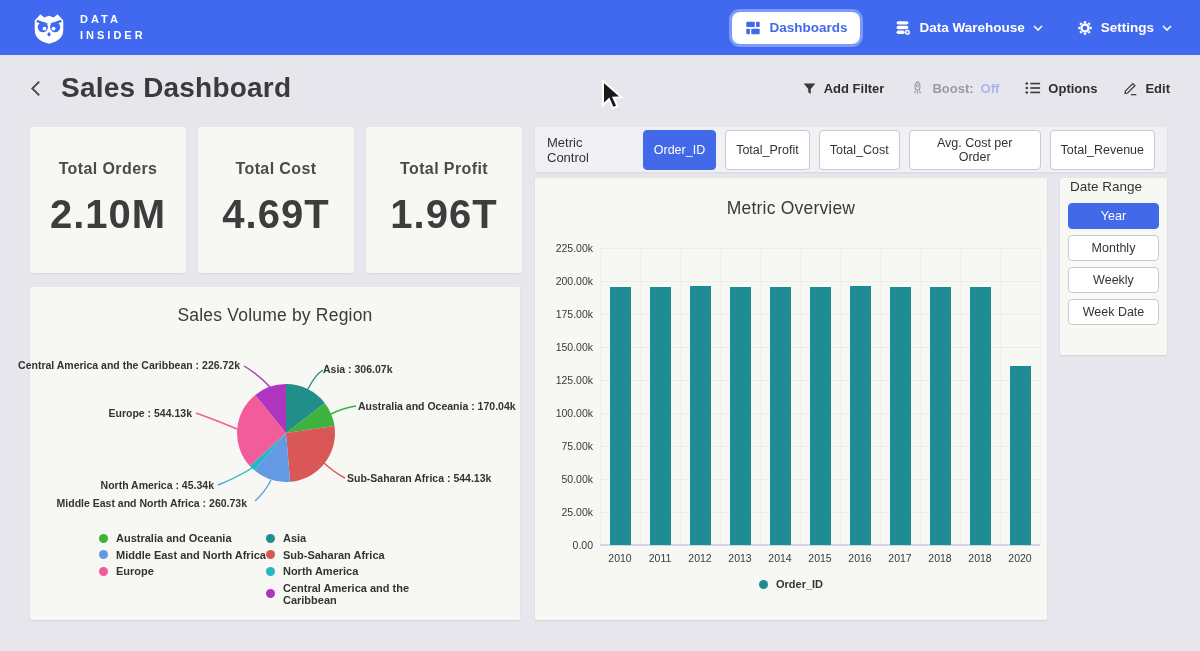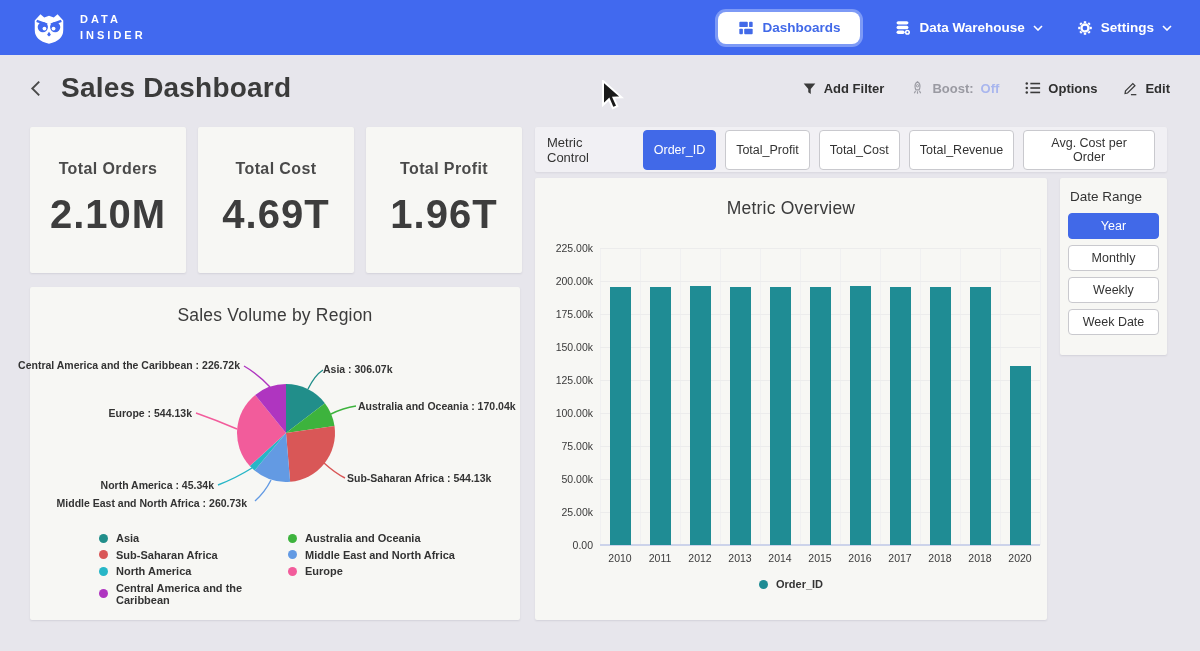--- a/index.html
+++ b/index.html
@@ -8,21 +8,21 @@
   .stage { position:relative; width:1200px; height:651px; overflow:hidden; background:#e7e6ec; }
 
   
   .topbar { position:absolute; left:0; top:0; width:1200px; height:55px;
     background:var(--navbar,#4169ef); display:flex; align-items:center; justify-content:space-between;
     padding:0 28px 0 30px; }
   .brand { display:flex; align-items:center; gap:12px; }
   .brand-text { color:#fff; font-size:11px; font-weight:bold; letter-spacing:3px; line-height:1.45; }
   .nav-right { display:flex; align-items:center; gap:34px; }
   .nav-pill { display:flex; align-items:center; gap:8px; background:#fff; border:none;
-    border-radius:8px; padding:8px 20px; color:var(--accent,#4169e8); font-size:13.5px; font-weight:bold;
+    border-radius:8px; padding:8px 13px; color:var(--accent,#4169e8); font-size:13.5px; font-weight:bold;
     box-shadow:0 0 0 3px rgba(200,214,255,.45); cursor:pointer; font-family:inherit; }
   .nav-item { display:flex; align-items:center; gap:8px; color:#fff; font-size:13.5px; font-weight:bold; cursor:pointer; }
 
   
   .page-header { position:absolute; left:0; top:55px; width:1200px; height:66px;
     display:flex; align-items:center; justify-content:space-between; padding:0 30px; }
   .header-left { display:flex; align-items:center; gap:20px; }
   .page-title { font-size:28px; font-weight:bold; color:#3b3b3b; letter-spacing:.2px; }
   .header-actions { display:flex; align-items:center; gap:26px; }
   .action { display:flex; align-items:center; gap:7px; font-size:13px; font-weight:bold; color:#2f2f2f; cursor:pointer; }
@@ -64,21 +64,21 @@
   .vline { position:absolute; top:0; bottom:0; width:1px; background:#f0f0f1; }
   .x-axis { position:absolute; left:0; right:0; bottom:-1px; height:2px; background:#ccd3ea; }
   .bars { position:absolute; left:0; top:0; width:100%; height:100%; display:flex;
     align-items:flex-end; justify-content:space-around; }
   .bar { width:21px; background:var(--bar,#1f8c94); cursor:pointer; }
   .x-labels { position:absolute; left:65px; top:374px; width:440px; display:flex; justify-content:space-around; }
   .x-label { font-size:10.5px; color:#3a3a3a; width:40px; text-align:center; }
   .bar-legend { position:absolute; left:0; top:400px; width:100%; display:flex; justify-content:center; }
 
   
-  .date-panel { left:1060px; top:178px; width:107px; height:177px; padding:11px 8px; }
+  .date-panel { left:1060px; top:178px; width:107px; height:177px; padding:1px 8px; }
   .date-label { font-size:13.5px; color:#333; margin:0 0 9px 2px; }
   .date-btn { display:block; width:100%; font-size:12.5px; color:#333; background:#fff; border:1px solid #c9c9ce;
     border-radius:4px; padding:5px 0; text-align:center; margin-bottom:6px; cursor:pointer; font-family:inherit; }
   .date-btn.selected { background:var(--accent,#4169e8); border-color:var(--accent,#4169e8); color:#fff; }
 
   .cursor { position:absolute; left:600px; top:80px; pointer-events:none; z-index:50; }
 </style>
 </head>
 <body>
 
@@ -227,63 +227,63 @@
         </g>
     </svg>
     <div class="pie-callout" style="left:293px; top:76px">Asia : 306.07k</div>
     <div class="pie-callout" style="left:328px; top:113px">Australia and Oceania : 170.04k</div>
     <div class="pie-callout" style="left:317px; top:185px">Sub-Saharan Africa : 544.13k</div>
     <div class="pie-callout" style="right:273px; top:210px">Middle East and North Africa : 260.73k</div>
     <div class="pie-callout" style="right:306px; top:192px">North America : 45.34k</div>
     <div class="pie-callout" style="right:328px; top:120px">Europe : 544.13k</div>
     <div class="pie-callout" style="right:280px; top:72px">Central America and the Caribbean : 226.72k</div>
     <div class="pie-legend" id="pie-legend">
+        <div class="legend-col">
+          <div class="legend-item">
+            <span class="legend-dot" style="background: rgb(61, 179, 61);"></span>
+            <span>Australia and Oceania</span>
+          </div>
+          <div class="legend-item">
+            <span class="legend-dot" style="background: rgb(99, 154, 227);"></span>
+            <span>Middle East and North Africa</span>
+          </div>
+          <div class="legend-item">
+            <span class="legend-dot" style="background: rgb(242, 92, 155);"></span>
+            <span>Europe</span>
+          </div>
+        </div>
         <div class="legend-col first">
           <div class="legend-item">
             <span class="legend-dot" style="background: rgb(33, 142, 138);"></span>
             <span>Asia</span>
           </div>
           <div class="legend-item">
             <span class="legend-dot" style="background: rgb(217, 87, 87);"></span>
             <span>Sub-Saharan Africa</span>
           </div>
           <div class="legend-item">
             <span class="legend-dot" style="background: rgb(39, 182, 199);"></span>
             <span>North America</span>
           </div>
           <div class="legend-item">
             <span class="legend-dot" style="background: rgb(175, 53, 192);"></span>
             <span>Central America and the Caribbean</span>
-          </div>
-        </div>
-        <div class="legend-col">
-          <div class="legend-item">
-            <span class="legend-dot" style="background: rgb(61, 179, 61);"></span>
-            <span>Australia and Oceania</span>
-          </div>
-          <div class="legend-item">
-            <span class="legend-dot" style="background: rgb(99, 154, 227);"></span>
-            <span>Middle East and North Africa</span>
-          </div>
-          <div class="legend-item">
-            <span class="legend-dot" style="background: rgb(242, 92, 155);"></span>
-            <span>Europe</span>
           </div>
         </div>
       </div>
   </div>
 
   <div class="metric-strip">
     <span class="metric-label">Metric Control</span>
     <span id="metric-buttons" style="display:flex; gap:9px">
         <button class="chip selected">Order_ID</button>
         <button class="chip">Total_Profit</button>
         <button class="chip">Total_Cost</button>
+        <button class="chip">Avg. Cost per Order</button>
         <button class="chip">Total_Revenue</button>
-        <button class="chip">Avg. Cost per Order</button>
       </span>
   </div>
 
   <div class="card bar-card">
     <div class="chart-title" style="padding-top:20px">Metric Overview</div>
     <div class="y-ticks" id="y-ticks">
         <div class="y-tick" style="top: -6px;">225.00k</div>
         <div class="y-tick" style="top: 27px;">200.00k</div>
         <div class="y-tick" style="top: 60px;">175.00k</div>
         <div class="y-tick" style="top: 93px;">150.00k</div>

